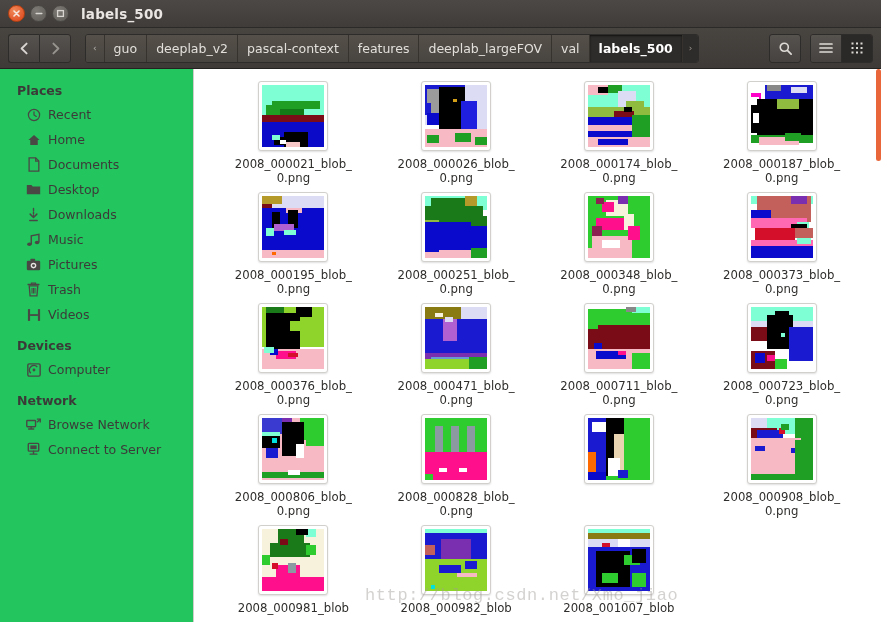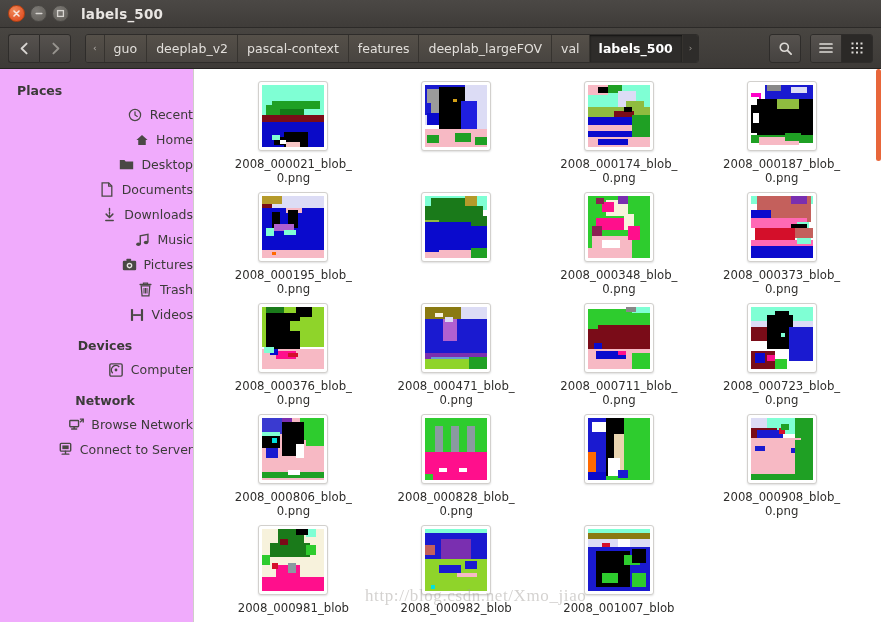--- a/index.html
+++ b/index.html
@@ -64,30 +64,30 @@
   .viewgrp{display:flex;border-radius:3px;overflow:hidden;border:1px solid #2e2c2a;}
   .viewbtn{
     width:30px;height:27px;display:flex;align-items:center;justify-content:center;
     background:linear-gradient(#56524e,#454240);color:#dedbd7;border-right:1px solid #2e2c2a;
   }
   .viewbtn.sel{background:#2b2927;border-right:none;}
 
   
   .body{display:flex;height:553px;}
   .sidebar{
-    width:194px;background:#f0abfc;box-sizing:border-box;
+    width:194px;background:#22c55e;box-sizing:border-box;
     padding-top:10px;border-right:1px solid #cfcdc9;position:relative;
   }
   .sec-head{
     font-size:12.5px;font-weight:bold;color:#3b3a38;padding:4px 0 4px 17px;
   }
-  .sec-head.spaced{padding-top:11px;text-align:center;}
+  .sec-head.spaced{padding-top:11px;}
   .sb-item{
     display:flex;align-items:center;height:25px;padding-left:26px;
-    font-size:12.5px;color:#3c3b39;gap:7px;justify-content:flex-end;
+    font-size:12.5px;color:#3c3b39;gap:7px;
   }
   .sb-ico{width:15px;height:15px;display:flex;align-items:center;justify-content:center;color:#4a4845;flex:0 0 15px;}
   .sb-ico svg{display:block;}
 
   
   .files{
     flex:1;background:#ffffff;position:relative;overflow:hidden;
     padding:12px 0 0 0;
   }
   .grid{
@@ -105,21 +105,21 @@
     line-height:14px;word-break:break-all;
   }
   .scrollbar{
     position:absolute;top:0;right:0;width:5px;height:553px;background:transparent;
   }
   .scrollthumb{
     position:absolute;top:0;right:0;width:5px;height:92px;background:#e8663a;border-radius:3px;
   }
   .watermark{
     position:absolute;left:365px;top:586px;
-    font-family:Liberation Serif, serif;
+    font-family:Liberation Mono, monospace;
     font-size:17px;color:rgba(160,155,150,.45);white-space:nowrap;
     letter-spacing:.6px;pointer-events:none;
   }
 </style>
 </head>
 <body>
 
 <div class="window">
 
   <div class="titlebar">
@@ -217,34 +217,34 @@
         <div class="sb-item">
           <span class="sb-ico">
             <svg width="14" height="14" viewBox="0 0 16 16">
               <path d="M8 2.2 L14.4 8 h-2.1v5.6H3.7V8H1.6Z" fill="currentColor"></path>
             </svg>
           </span>
           <span>Home</span>
         </div>
         <div class="sb-item">
           <span class="sb-ico">
-            <svg width="15" height="13" viewBox="0 0 16 14">
-              <path d="M0.8 2.2h5l1.3 1.6h8.1v8.4H0.8Z" fill="currentColor"></path>
-            </svg>
-          </span>
-          <span>Desktop</span>
-        </div>
-        <div class="sb-item">
-          <span class="sb-ico">
             <svg width="12" height="15" viewBox="0 0 13 16">
               <path d="M1.2 0.8h7.1l3.4 3.4v11H1.2Z" fill="none" stroke="currentColor" stroke-width="1.4"></path>
               <path d="M8.3 0.8v3.6h3.4" fill="none" stroke="currentColor" stroke-width="1.3"></path>
             </svg>
           </span>
           <span>Documents</span>
+        </div>
+        <div class="sb-item">
+          <span class="sb-ico">
+            <svg width="15" height="13" viewBox="0 0 16 14">
+              <path d="M0.8 2.2h5l1.3 1.6h8.1v8.4H0.8Z" fill="currentColor"></path>
+            </svg>
+          </span>
+          <span>Desktop</span>
         </div>
         <div class="sb-item">
           <span class="sb-ico">
             <svg width="13" height="15" viewBox="0 0 14 16">
               <path d="M7 1.5v9" stroke="currentColor" stroke-width="1.5" stroke-dasharray="2.2 1.6" stroke-linecap="round"></path>
               <path d="M3.4 7.6 L7 11.3 L10.6 7.6" fill="none" stroke="currentColor" stroke-width="1.6" stroke-linecap="round" stroke-linejoin="round"></path>
               <path d="M3 14.4h8" stroke="currentColor" stroke-width="1.5" stroke-linecap="round"></path>
             </svg>
           </span>
           <span>Downloads</span>
@@ -359,20 +359,21 @@
                 <rect x="14" y="2" width="26" height="44" fill="#000"></rect>
                 <rect x="36" y="16" width="18" height="30" fill="#1f1fe0"></rect>
                 <rect x="0" y="44" width="62" height="18" fill="#f7b9c4"></rect>
                 <rect x="2" y="50" width="12" height="8" fill="#1fa024"></rect>
                 <rect x="30" y="48" width="16" height="9" fill="#1fa024"></rect>
                 <rect x="50" y="52" width="12" height="8" fill="#1fa024"></rect>
                 <rect x="28" y="14" width="4" height="3" fill="#d4a017"></rect>
                 <rect x="52" y="0" width="10" height="44" fill="#dcdcf5"></rect>
               </svg>
             </div>
+            <div class="fname">2008_000026_blob_0.png</div>
           </div>
           <div class="cell">
             <div class="thumb-wrap">
               <svg class="thumb" viewBox="0 0 62 62" preserveAspectRatio="none" shape-rendering="crispEdges">
                 <rect x="0" y="0" width="62" height="62" fill="#ffffff"></rect>
                 <rect x="0" y="0" width="62" height="26" fill="#7fffd4"></rect>
                 <rect x="0" y="0" width="20" height="10" fill="#f7b9c4"></rect>
                 <rect x="10" y="2" width="14" height="6" fill="#000"></rect>
                 <rect x="20" y="0" width="14" height="8" fill="#1fa024"></rect>
                 <rect x="30" y="6" width="18" height="18" fill="#dcdcf5"></rect>
@@ -440,20 +441,21 @@
                 <rect x="40" y="0" width="12" height="10" fill="#b59a2a"></rect>
                 <rect x="0" y="10" width="58" height="18" fill="#1a7a1a"></rect>
                 <rect x="0" y="24" width="14" height="10" fill="#8fbc3f"></rect>
                 <rect x="0" y="26" width="62" height="30" fill="#0a0acd"></rect>
                 <rect x="46" y="20" width="16" height="10" fill="#1a7a1a"></rect>
                 <rect x="0" y="54" width="62" height="8" fill="#f7b9c4"></rect>
                 <rect x="46" y="52" width="16" height="10" fill="#1fa024"></rect>
                 <rect x="0" y="50" width="14" height="6" fill="#0a0acd"></rect>
               </svg>
             </div>
+            <div class="fname">2008_000251_blob_0.png</div>
           </div>
           <div class="cell">
             <div class="thumb-wrap">
               <svg class="thumb" viewBox="0 0 62 62" preserveAspectRatio="none" shape-rendering="crispEdges">
                 <rect x="0" y="0" width="62" height="62" fill="#ffffff"></rect>
                 <rect x="0" y="0" width="62" height="62" fill="#2ecc2e"></rect>
                 <rect x="18" y="4" width="22" height="16" fill="#f7f2dc"></rect>
                 <rect x="14" y="6" width="12" height="10" fill="#ff0f8c"></rect>
                 <rect x="8" y="2" width="8" height="6" fill="#8b2252"></rect>
                 <rect x="30" y="0" width="10" height="8" fill="#7a2fb0"></rect>

